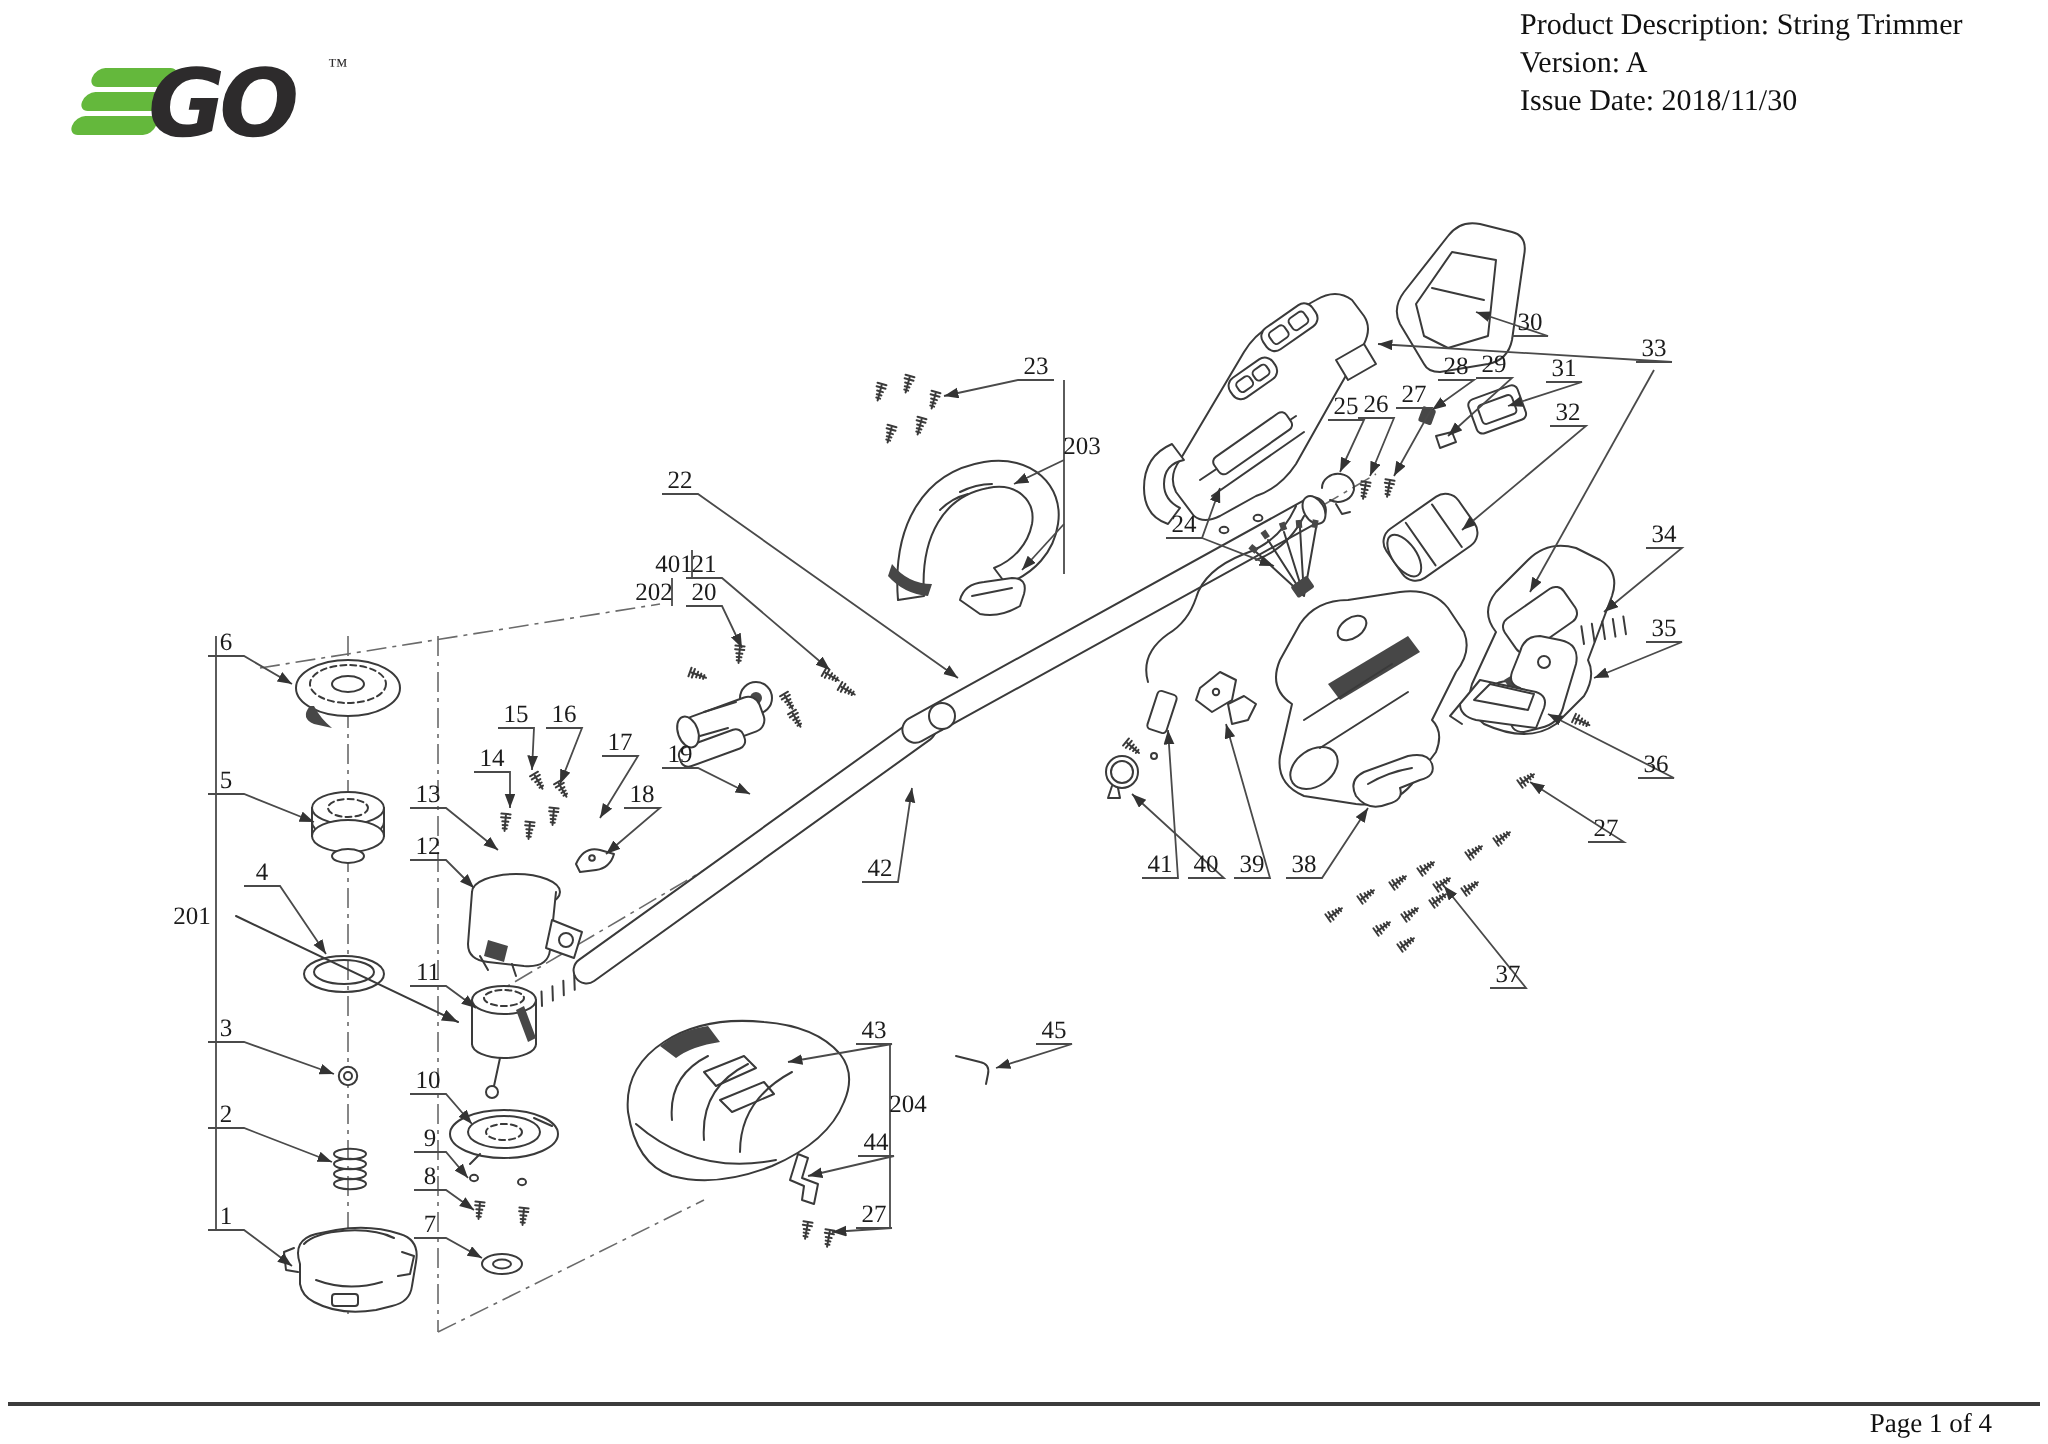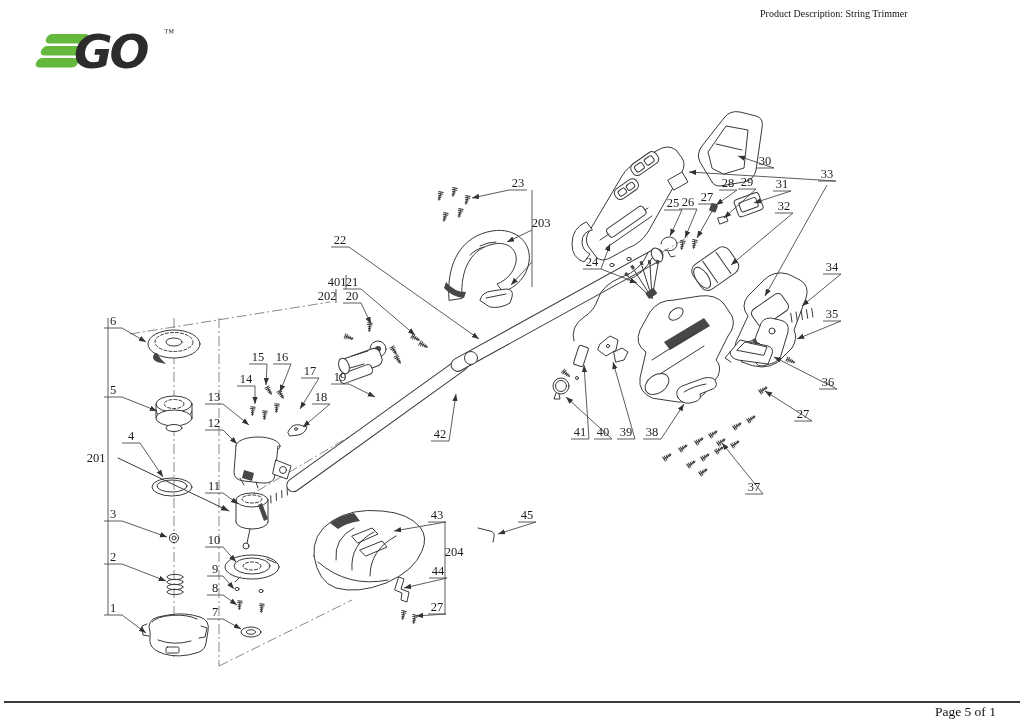--- a/index.html
+++ b/index.html
@@ -1,18 +1,18 @@
 <!DOCTYPE html>
 <html><head>
 <meta charset="utf-8">
 <style>
   html,body{margin:0;padding:0;background:#888;}
   .page{position:relative;width:1024px;height:722px;background:#fff;overflow:hidden;
         font-family:"Liberation Serif",serif;color:#111;}
-  .product-info{position:absolute;left:760px;top:4px;font-size:10px;line-height:19.2px;
+  .product-info{position:absolute;left:760px;top:4px;font-size:15px;line-height:19.2px;
         white-space:nowrap;}
   .footer-rule{position:absolute;left:4px;right:4px;top:701px;border-top:2px solid #3c3c3c;height:0;}
   .page-label{position:absolute;right:28px;top:704px;font-size:13.5px;}
   svg text.callout{font-family:"Liberation Serif",serif;font-size:12.5px;fill:#1c1c1c;
         text-anchor:middle;}
   svg .leader{fill:none;stroke:#4a4a4a;stroke-width:0.9;}
   svg .art *{stroke:#3a3a3a;stroke-width:1;fill:none;stroke-linecap:round;stroke-linejoin:round;}
   svg .art .w{fill:#fff;}
   svg .art .d{fill:#474747;stroke:none;}
   svg .art .dash{stroke-dasharray:3 2;}
@@ -30,20 +30,22 @@
       <rect x="0" y="0" width="42" height="9.5" rx="4.7" transform="translate(36,16) skewX(-22)"></rect>
       <rect x="0" y="0" width="42" height="9.5" rx="4.7" transform="translate(31,28) skewX(-22)"></rect>
       <rect x="0" y="0" width="42" height="9.5" rx="4.7" transform="translate(26,40) skewX(-22)"></rect>
     </g>
     <text class="logo-go" x="62" y="50" font-size="47" fill="#2d2b2c">GO</text>
     <text x="152" y="18" font-size="10" fill="#2d2b2c">™</text>
   </svg>
 
   <div class="product-info">
     <div>Product Description: String Trimmer</div>
+    <div>Version: A</div>
+    <div>Issue Date: 2018/11/30</div>
   </div>
 
   <svg width="1024" height="722" style="position:absolute;left:0;top:0;">
     <defs>
       <marker id="arr" markerWidth="9" markerHeight="7" refX="8" refY="3" orient="auto">
         <path d="M0,0 L8,3 L0,6 Z" fill="#333"></path>
       </marker>
       <g id="scrsym" stroke="#3a3a3a" stroke-width="1" fill="none" stroke-linecap="round">
         <line x1="0.8" y1="0" x2="8.5" y2="0"></line>
         <path d="M0,-2.3 L0,2.3 M1.8,-2.3 L1.8,2.3 M3.8,-1.5 v3 M5.6,-1.2 v2.4 M7.3,-1 v2"></path>
@@ -437,14 +439,14 @@
         <polyline points="429,578 447,578 404,588" class="leader" marker-end="url(#arr)"></polyline>
         <text x="438" y="575" class="callout">44</text>
         <polyline points="428,614 446,614 416,616" class="leader" marker-end="url(#arr)"></polyline>
         <text x="437" y="611" class="callout">27</text>
         <polyline points="518,522 536,522 498,534" class="leader" marker-end="url(#arr)"></polyline>
         <text x="527" y="519" class="callout">45</text>
       </g>
   </svg>
 
   <div class="footer-rule"></div>
-  <div class="page-label">Page 5 of 1</div>
+  <div class="page-label">Page 1 of 4</div>
 </div>
 
 </body></html>

